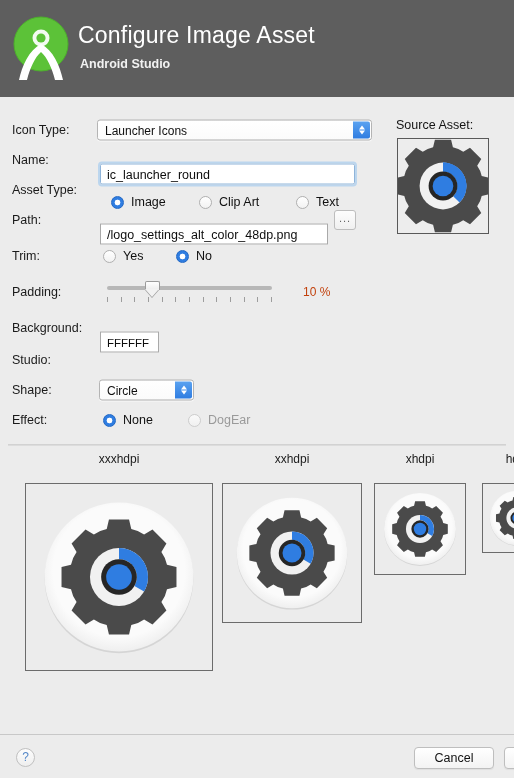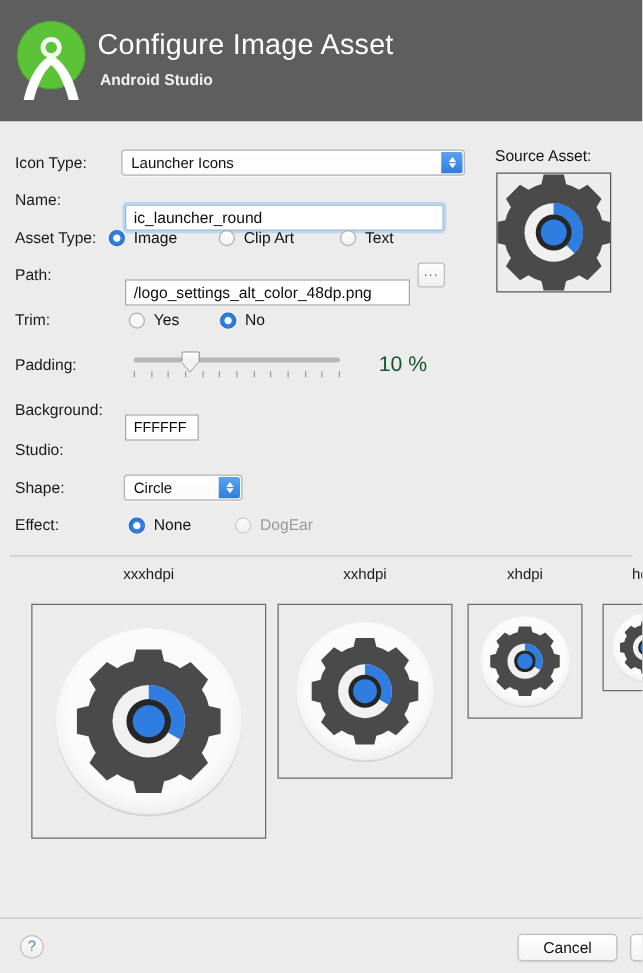--- a/index.html
+++ b/index.html
@@ -222,22 +222,22 @@
   .tick {
     position: absolute;
     top: 0;
     width: 1px; height: 5px;
     background: #9d9d9d;
   }
   .slider-value {
     position: absolute;
     top: 50%;
     transform: translateY(-50%);
-    font-size: 17px;
-    color: #14532d;
+    font-size: 12px;
+    color: #c2410c;
     white-space: nowrap;
     text-align: right;
   }
 
   
   .src-label {
     position: absolute;
     left: 396px; top: 118px;
     font-size: 12.5px;
     color: #141414;
@@ -349,21 +349,21 @@
 
     <div class="row" style="top:50px;">
       <div class="lbl">Name:</div>
       <div class="tfield focused" style="left:100px; width:255px;">
         <div class="tf-text">ic_launcher_round</div>
       </div>
     </div>
 
     <div class="row" style="top:80px;text-align:center;">
       <div class="lbl">Asset Type:</div>
-      <div class="radio-group" style="left:87px; width:260px;">
+      <div class="radio-group" style="left:111px; width:260px;margin-top:12px;">
         <div class="radio" style="left:0px;">
           <span class="dot on"></span>
           <span class="rl">Image</span>
         </div>
         <div class="radio" style="left:88px;">
           <span class="dot off"></span>
           <span class="rl">Clip Art</span>
         </div>
         <div class="radio" style="left:185px;">
           <span class="dot off"></span>

